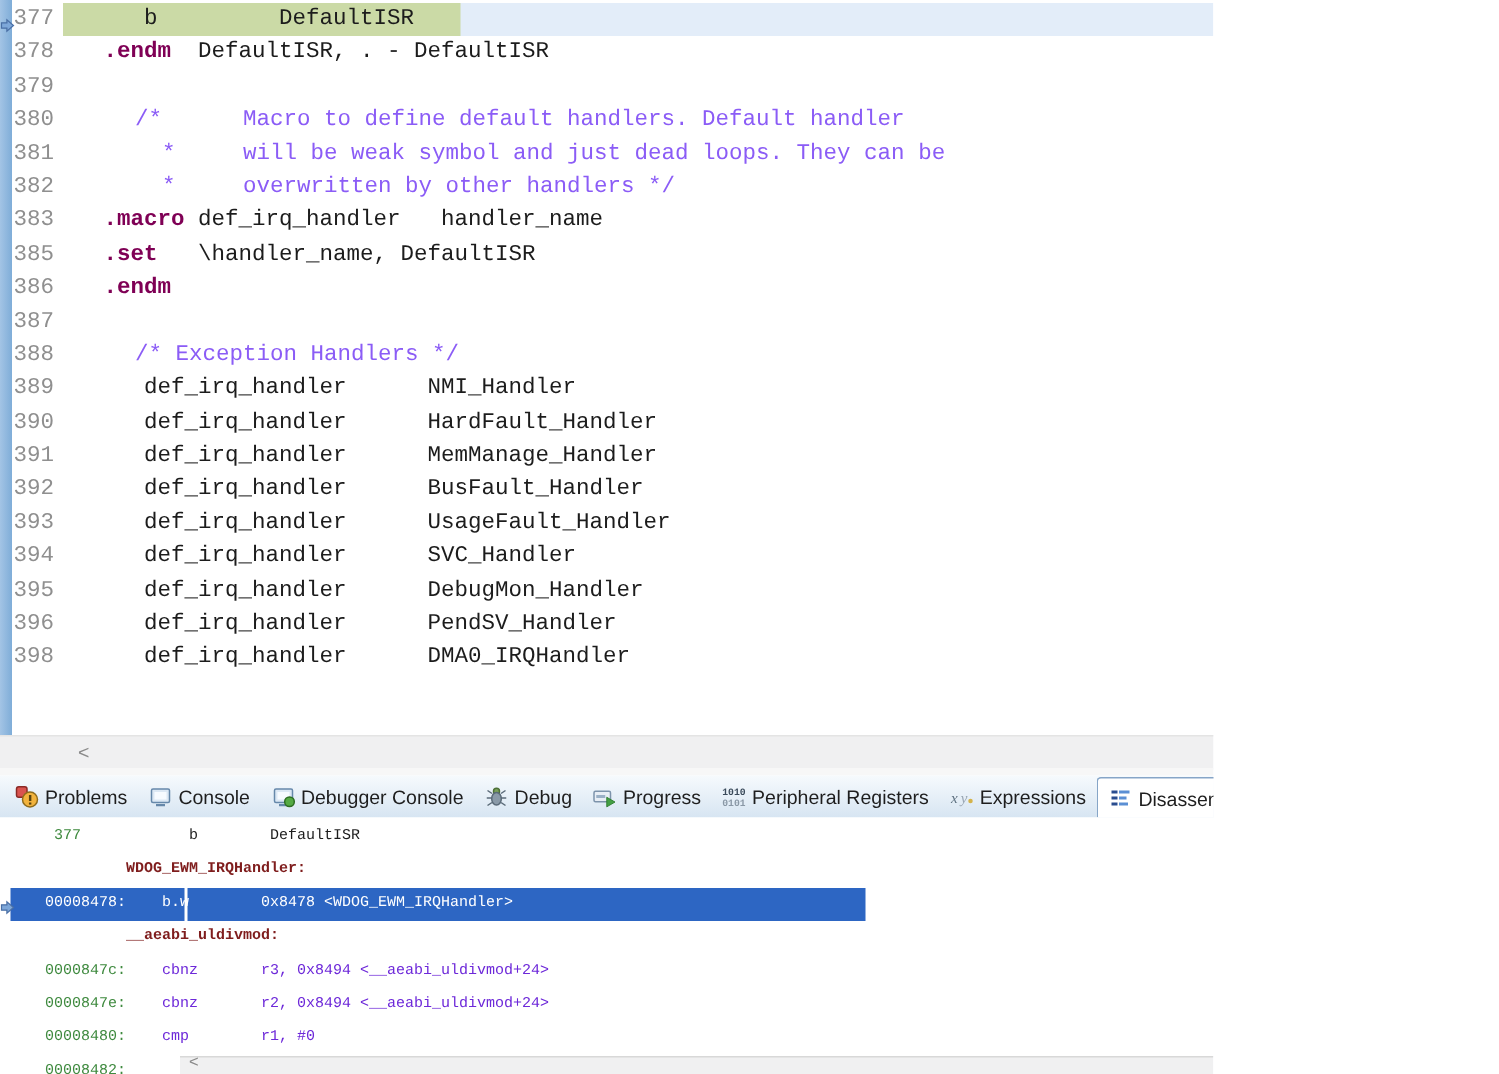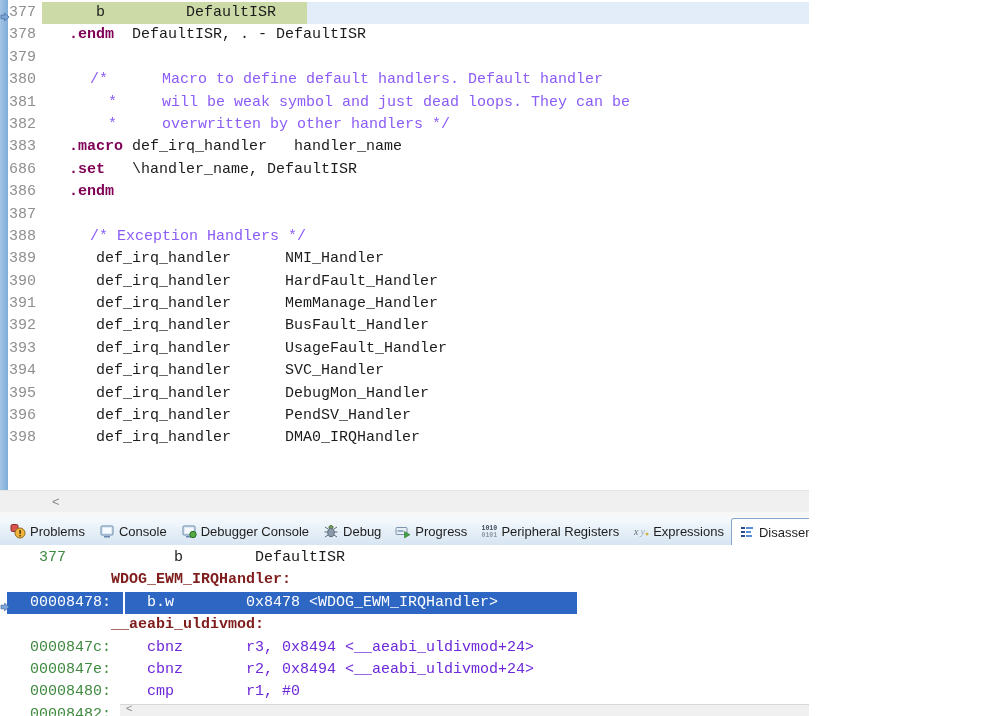--- a/index.html
+++ b/index.html
@@ -38,21 +38,21 @@
               border-radius:3px 3px 0 0;height:27px;margin-top:1px;box-sizing:border-box;}
   .tab-icon{width:16px;height:16px;display:inline-block;}
   .tab-icon svg{display:block;}
   .tab-close{color:#6f6f6f;font-size:11px;margin-left:4px;font-weight:bold;}
 
   
   .disasm{position:absolute;top:545px;left:0;right:0;bottom:0;background:#fff;overflow:hidden;}
   .drows{position:absolute;top:2px;left:0;right:0;}
   .drow{position:relative;height:22.4px;line-height:22.4px;white-space:pre;
         padding-left:30px;box-sizing:border-box;
-        font-family:"Liberation Mono","DejaVu Sans Mono",monospace;font-size:15px;color:#1c1c1c;}
+        font-family:"Liberation Mono","DejaVu Sans Mono",monospace;font-size:10px;color:#1c1c1c;}
   .drow .addr{color:#3F8A3F;}
   .drow .label{color:#7f1d1d;font-weight:bold;}
   .drow .instr,.drow .op{color:#6d28d9;}
   .drow.sel .selbg{position:absolute;left:7px;top:0;height:100%;width:570px;background:#2D66C3;z-index:0;}
   .drow.sel .seldiv{position:absolute;left:123px;top:0;height:100%;width:2px;background:#fff;z-index:1;}
   .drow.sel span{position:relative;z-index:2;color:#fff !important;font-weight:normal;}
   .drow.sel .dmarker{position:absolute;left:0;top:6px;width:10px;height:10px;z-index:3;}
 
   .dsb{position:absolute;bottom:0;left:120px;right:0;height:11px;background:#f0f0f1;
        border-top:1px solid #d8d8d8;z-index:5;}
@@ -94,21 +94,21 @@
         </div>
         <div class="ed-line">
           <span class="ln">382</span>
           <span class="code"><span class="seg comment">  *     overwritten by other handlers */</span></span>
         </div>
         <div class="ed-line">
           <span class="ln">383</span>
           <span class="code"><span class="seg plain">   </span><span class="seg dir">.macro</span><span class="seg plain"> def_irq_handler   handler_name</span></span>
         </div>
         <div class="ed-line">
-          <span class="ln">686</span>
+          <span class="ln">385</span>
           <span class="code"><span class="seg plain">   </span><span class="seg dir">.set</span><span class="seg plain">   \handler_name, DefaultISR</span></span>
         </div>
         <div class="ed-line">
           <span class="ln">386</span>
           <span class="code"><span class="seg plain">   </span><span class="seg dir">.endm</span></span>
         </div>
         <div class="ed-line">
           <span class="ln">387</span>
           <span class="code"></span>
         </div>

